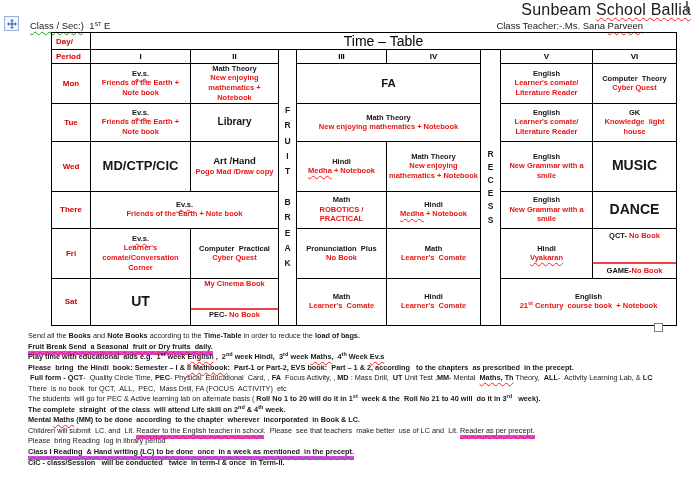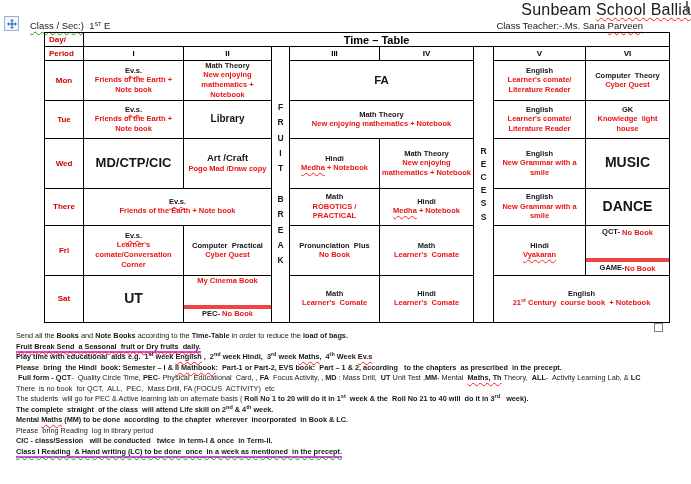--- a/index.html
+++ b/index.html
@@ -9,42 +9,42 @@
   .doc-title{text-align:right;font-size:16px;padding-top:1px;letter-spacing:.2px;}
   .w-red{text-decoration-line:underline;text-decoration-style:wavy;text-decoration-color:#ff1e1e;
          text-decoration-thickness:1px;text-underline-offset:2px;}
   .w-green{text-decoration-line:underline;text-decoration-style:wavy;text-decoration-color:#14a014;
          text-decoration-thickness:1px;text-underline-offset:2px;}
   .subhead{display:flex;justify-content:space-between;font-size:9.5px;margin:1px 48px 0 30px;}
   .move-handle{position:absolute;left:4px;top:16px;width:13px;height:13px;border:1px solid #9ab0d8;
          background:#f2f6fc;display:flex;align-items:center;justify-content:center;}
   .edge-mark{position:absolute;right:3px;top:1px;width:2px;height:11px;background:#6a6a6a;}
   
-  table{position:absolute;left:44px;top:32px;border-collapse:collapse;table-layout:fixed;width:625px;border-radius:26px;}
+  table{position:absolute;left:51px;top:32px;border-collapse:collapse;table-layout:fixed;width:625px;border-radius:26px;}
   td{border:1px solid #000;padding:0 2px;text-align:center;vertical-align:middle;overflow:hidden;}
   .corner,.ph,.day{color:#d00000;font-weight:bold;font-size:8px;}
   .corner{text-align:left;padding-left:4px;}
-  .ttitle{font-weight:bold;font-size:11px;color:#000;margin-top:9px;}
+  .ttitle{font-weight:normal;font-size:14px;color:#000;margin-top:9px;}
   .ph{color:#000;}
   .strip{font-weight:bold;font-size:8.5px;white-space:pre-line;line-height:1.8;padding:0;}
   .strip.rc{line-height:1.55;}
   .t{font-weight:bold;font-size:7.5px;color:#161616;white-space:pre-wrap;line-height:1.25;}
   .bd{font-weight:bold;font-size:7.5px;color:#e81414;white-space:pre-wrap;line-height:1.3;}
   .bd-inline{font-weight:bold;font-size:7.5px;color:#e81414;white-space:pre;}
   .fs8{font-size:14px;}.fs9{font-size:9.5px;}.fs10{font-size:10px;}.fs11{font-size:11.5px;}.fs12{font-size:13px;}
   .p0{padding:0;}
   .split{display:flex;flex-direction:column;gap:20px;}
-  .split>div{flex:1;display:flex;align-items:center;justify-content:center;border-top:4px solid #ef4444;}
+  .split>div{flex:1;display:flex;align-items:center;justify-content:center;border-top:2px solid #ef4444;}
   .split>div:first-child{border-top:none;}
   .resize-handle{position:absolute;left:654px;top:323px;width:7px;height:7px;border:1px solid #808080;background:#fff;}
   
-  .notes{position:absolute;left:16px;top:331px;width:655px;font-size:7.3px;line-height:10.55px;}
+  .notes{position:absolute;left:28px;top:331px;width:655px;font-size:7.3px;line-height:10.55px;}
   .note-line{white-space:pre-wrap;}
   .sb{font-weight:bold;}
-  .su{border-bottom:2px solid #d946ef;}
+  .su{border-bottom:4px solid #d946ef;}
   sup,.sup{font-size:5.5px;vertical-align:baseline;position:relative;top:-3px;}
 </style>
 </head>
 <body>
 
 <div class="move-handle">
   <span>
     <svg width="10" height="10" viewBox="0 0 10 10">
         <path d="M5 0 L7 2 H5.7 V4.3 H8 V3 L10 5 L8 7 V5.7 H5.7 V8 H7 L5 10 L3 8 H4.3 V5.7 H2 V7 L0 5 L2 3 V4.3 H4.3 V2 H3 Z" fill="#4a7ac0"></path>
       </svg>
@@ -153,21 +153,21 @@
           <div class="bd">Knowledge  light house</div>
         </td>
   </tr>
 
   <tr style="height:50px">
     <td class="day">Wed</td>
     <td>
           <div class="t fs12">MD/CTP/CIC</div>
         </td>
     <td>
-          <div class="t fs9">Art /Craft</div>
+          <div class="t fs9">Art /Hand</div>
           <div class="bd">Pogo Mad /Draw copy</div>
         </td>
     <td>
           <div class="t">Hindi</div>
           <div class="bd"><span class="w-red">Medha</span><span> + Notebook</span></div>
         </td>
     <td>
           <div class="t">Math Theory</div>
           <div class="bd">New enjoying mathematics + Notebook</div>
         </td>
@@ -280,16 +280,17 @@
 <div class="notes">
   <div class="note-line"><span>Send all the </span><span class="sb">Books</span><span> and </span><span class="sb">Note Books</span><span> according to the </span><span class="sb">Time-Table</span><span> in order to reduce the </span><span class="sb">load of bags.</span></div>
   <div class="note-line"><span class="sb su w-red">Fruit Break Send  a Seasonal  fruit or Dry fruits  daily.</span></div>
   <div class="note-line"><span class="sb">Play time with educational  aids e.g.  1</span><sup class="sb">st</sup><span class="sb"> week </span><span class="sb w-red">English</span><span class="sb"> ,  2</span><sup class="sb">nd</sup><span class="sb"> week Hindi,  3</span><sup class="sb">rd</sup><span class="sb"> week </span><span class="sb w-red">Maths</span><span class="sb">,  4</span><sup class="sb">th</sup><span class="sb"> Week </span><span class="sb w-red">Ev.s</span></div>
   <div class="note-line"><span class="sb">Please  bring  the Hindi  book: Semester – I &amp; </span><span class="sb w-red">II Mathbook</span><span class="sb">:  Part-1 or Part-2, EVS book:  Part – 1 &amp; 2, according   to the chapters  as prescribed  in the precept.</span></div>
   <div class="note-line"><span class="sb"> Full form - </span><span class="sb">QCT</span><span>-  Quality Circle Time, </span><span class="sb">PEC</span><span>- Physical  Educational  Card, , </span><span class="sb">FA</span><span>  Focus Activity, , </span><span class="sb">MD</span><span> : Mass Drill,  </span><span class="sb">UT</span><span> Unit Test ,</span><span class="sb">MM</span><span>- Mental  </span><span class="sb w-red">Maths, Th</span><span> Theory,  </span><span class="sb">ALL</span><span>-  Activity Learning Lab, &amp; </span><span class="sb">LC</span></div>
   <div class="note-line"><span>There  is no book  for QCT,  ALL,  PEC,  Mass Drill, FA (FOCUS  ACTIVITY)  etc</span></div>
   <div class="note-line"><span>The students  will go for PEC &amp; Active learning lab on alternate basis (</span><span class="sb"> Roll No 1 to 20 will do it in 1</span><sup class="sb">st</sup><span class="sb">  week &amp; the  Roll No 21 to 40 will  do it in 3</span><sup class="sb">rd</sup><span class="sb">   week).</span></div>
   <div class="note-line"><span class="sb">The complete  straight  of the class  will attend Life skill on 2</span><sup class="sb">nd</sup><span class="sb"> &amp; 4</span><sup class="sb">th</sup><span class="sb"> week.</span></div>
   <div class="note-line"><span class="sb">Mental </span><span class="sb w-red">Maths</span><span class="sb"> (MM) to be done  according  to the chapter  wherever  incorporated  in Book &amp; LC.</span></div>
+  <div class="note-line"><span>Children will submit  LC. and  Lit. </span><span class="su w-red">Reader to the English teacher in school</span><span>.  Please  see that teachers  make better  use of LC and  Lit. </span><span class="su w-red">Reader as per precept.</span></div>
   <div class="note-line"><span>Please  bring Reading  log in library period</span></div>
+  <div class="note-line"><span class="sb su w-green">Class I Reading  &amp; Hand writing (LC) to be done  once  in a week as mentioned  in the precept.</span></div>
   <div class="note-line"><span class="sb">CIC - class/Session   will be conducted   twice  in term-I &amp; once  in Term-II.</span></div>
-  <div class="note-line"><span class="sb su w-green">Class I Reading  &amp; Hand writing (LC) to be done  once  in a week as mentioned  in the precept.</span></div>
 </div>
 
 </body></html>

